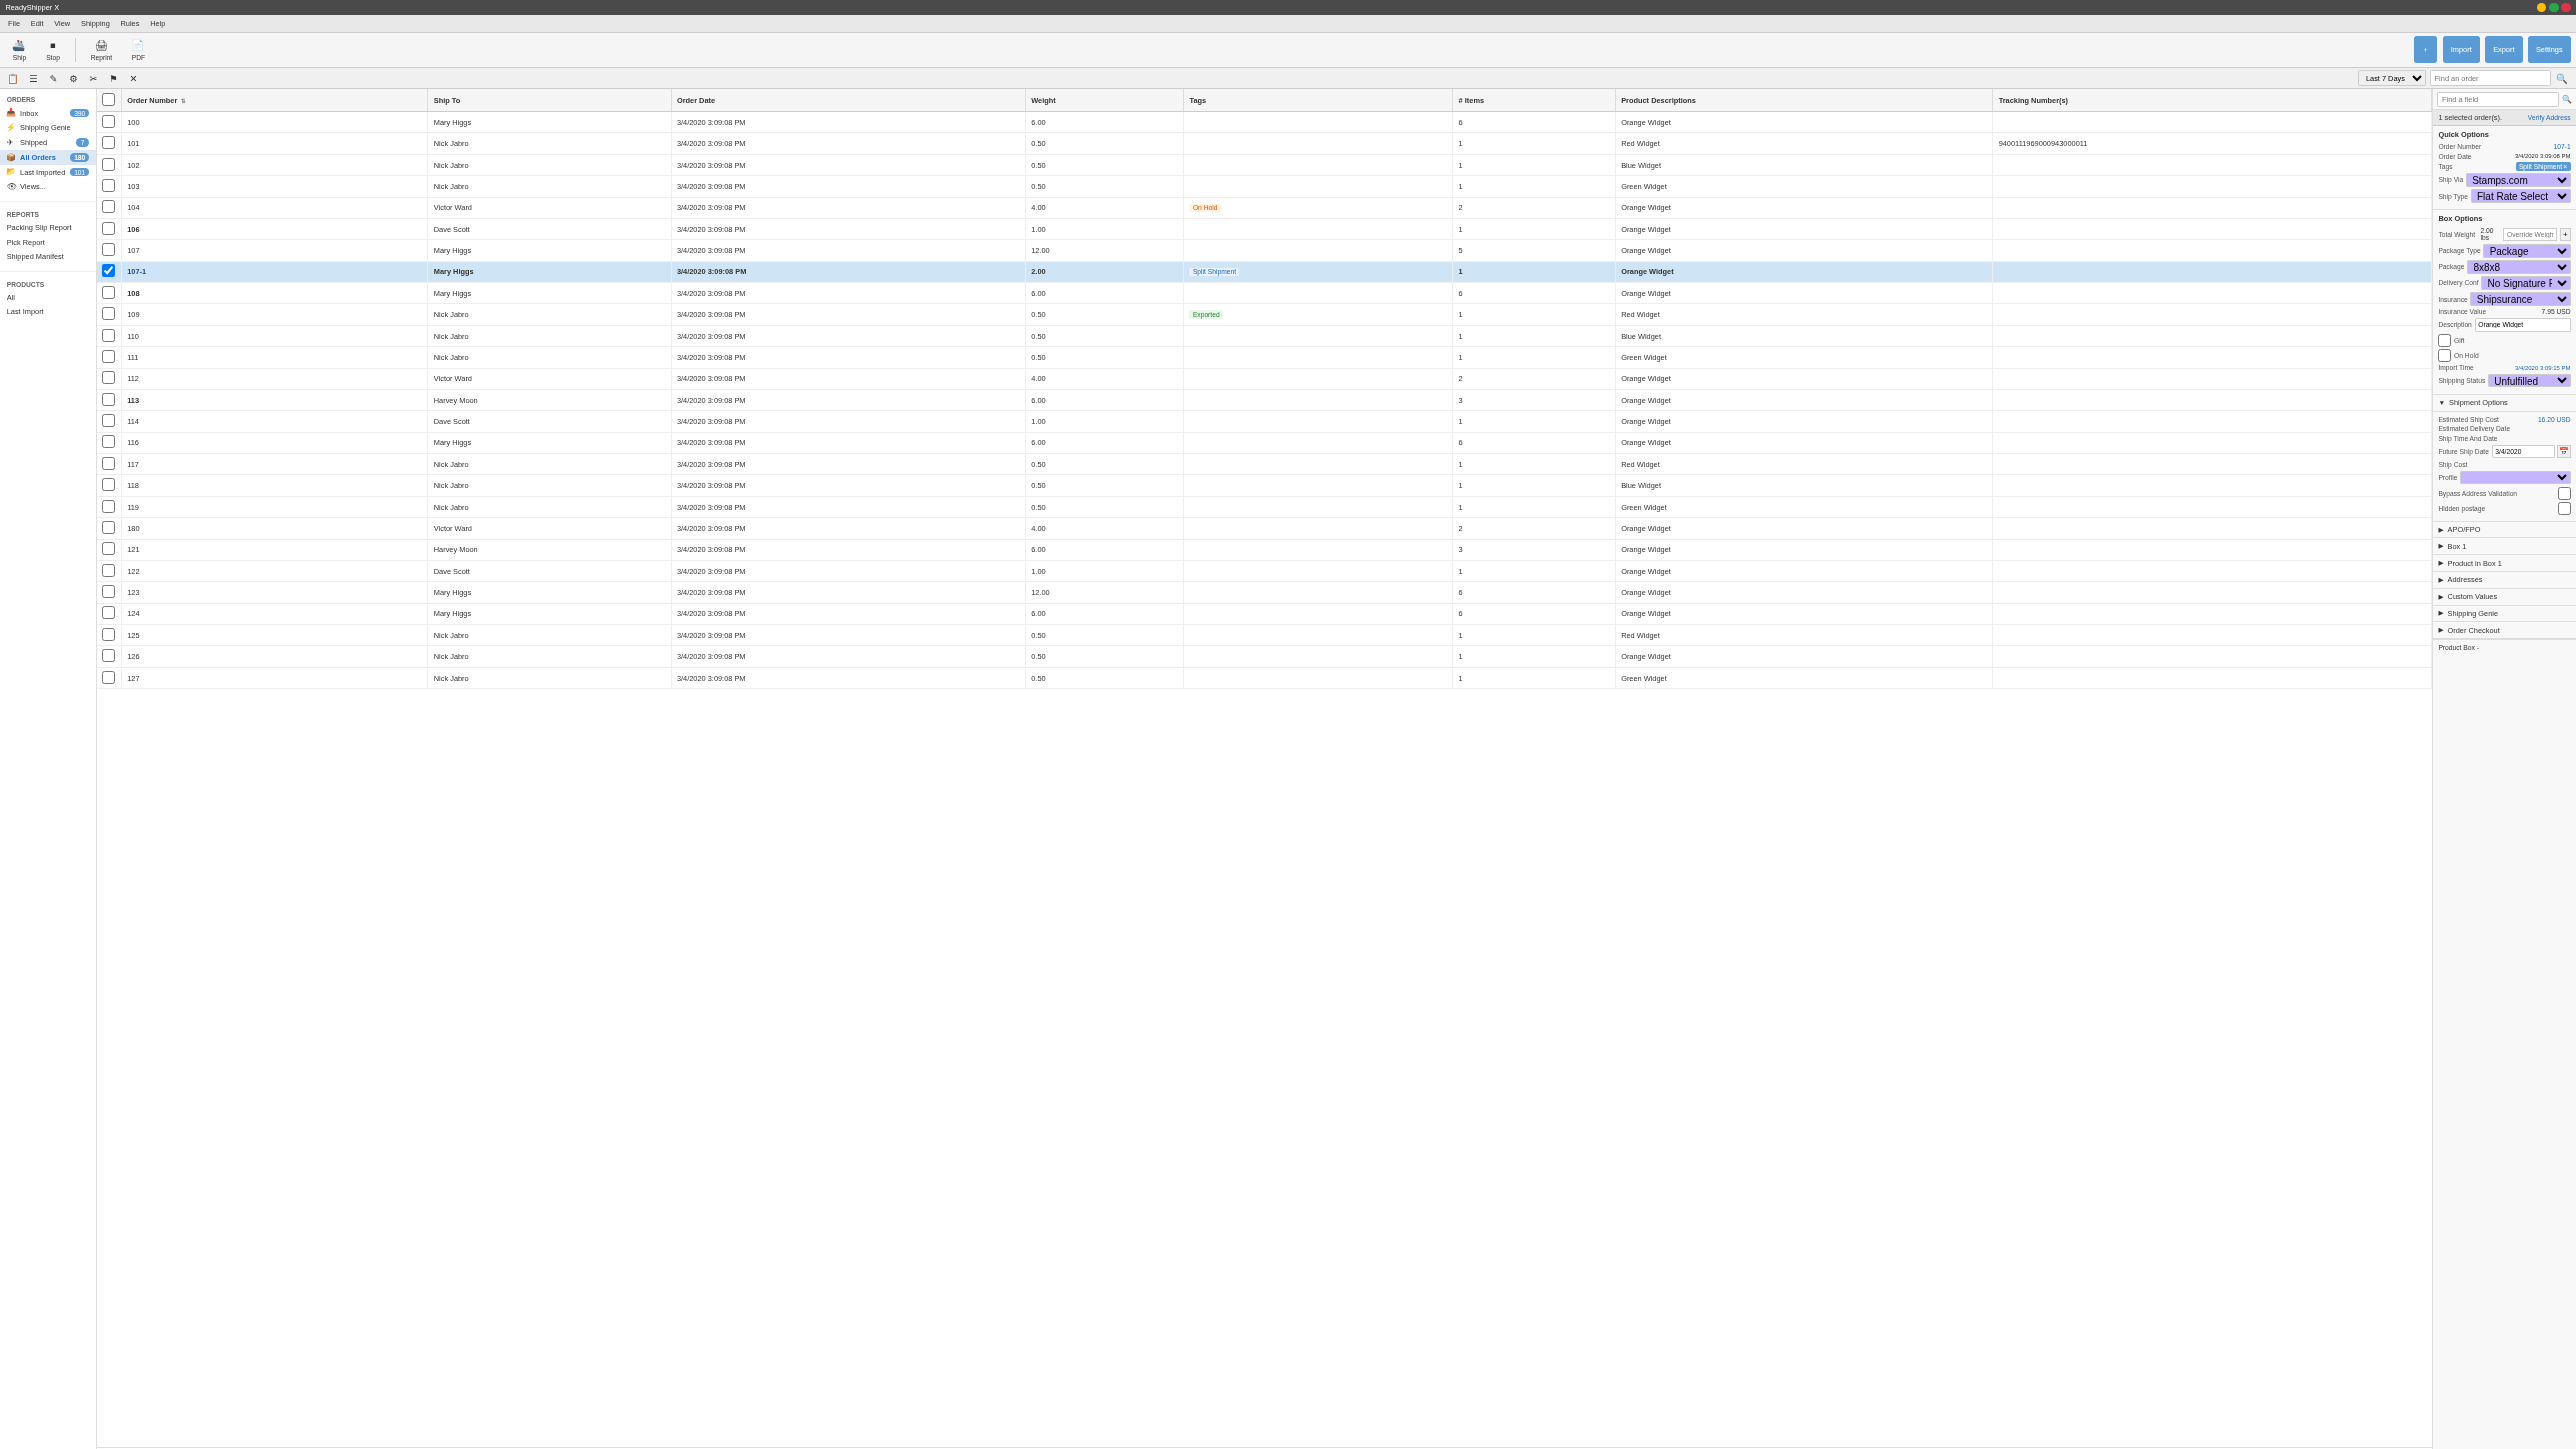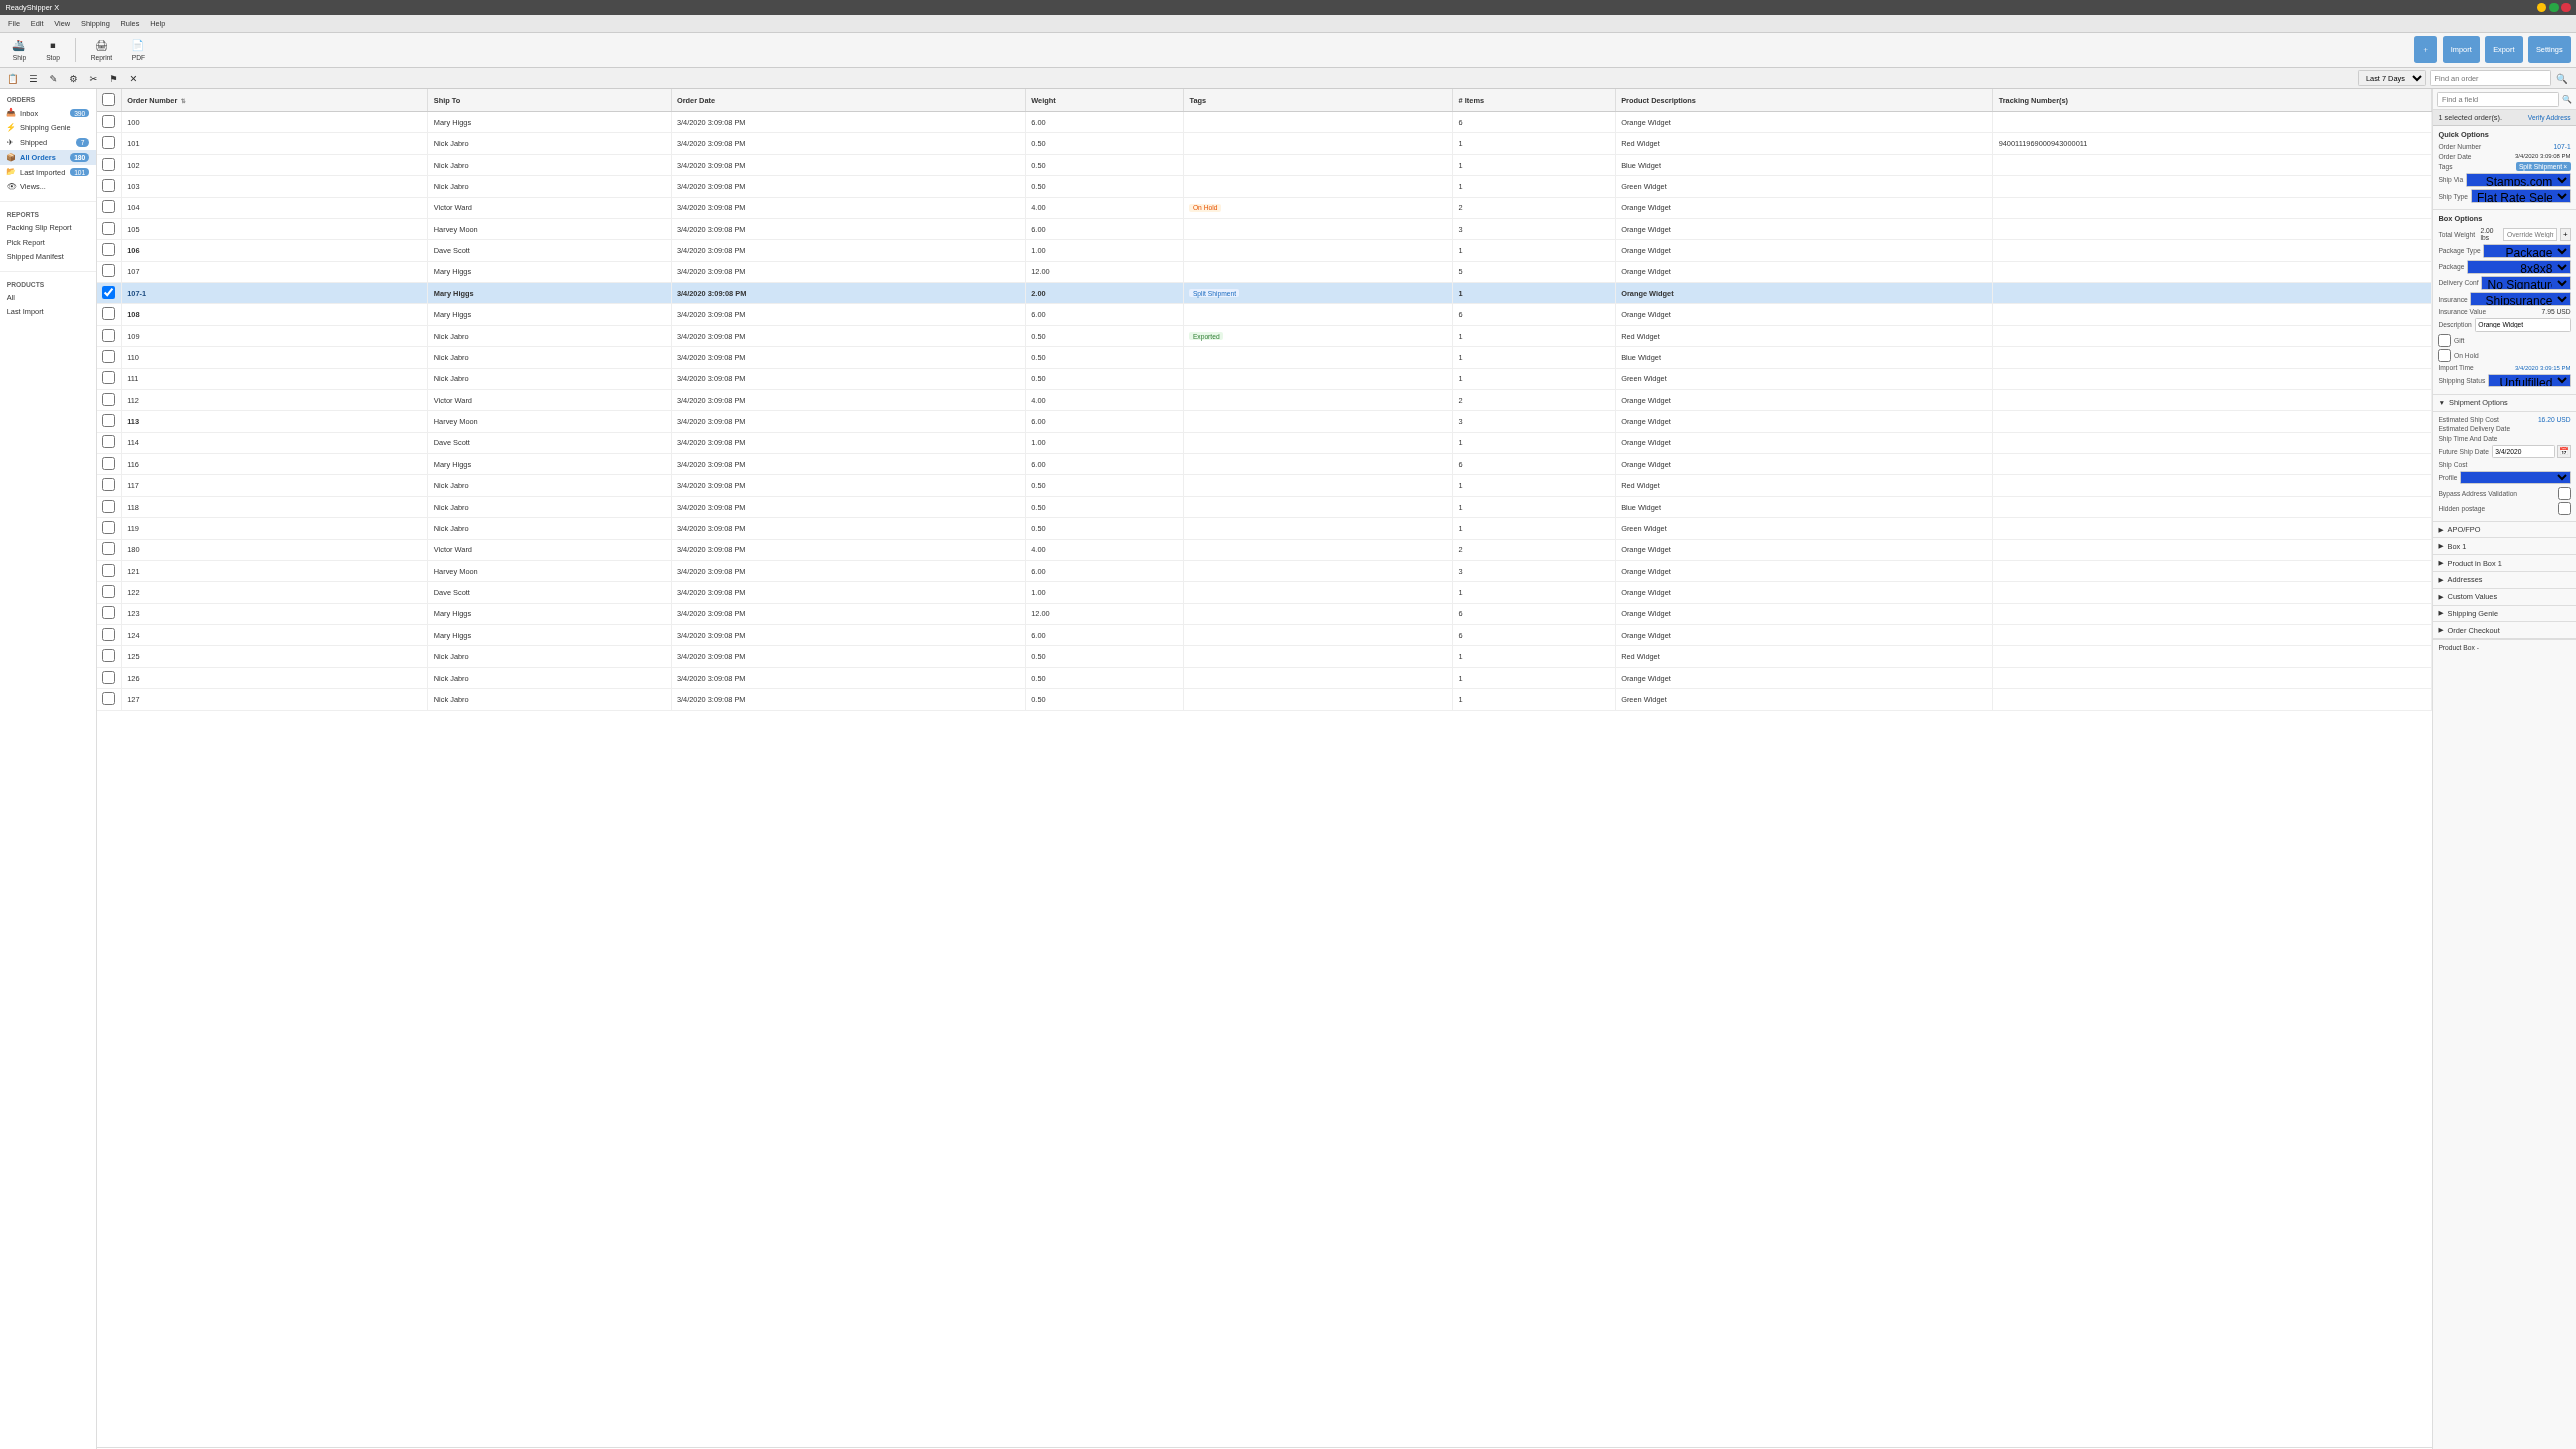--- a/index.html
+++ b/index.html
@@ -71,21 +71,21 @@
     .right-panel { width: 144px; background: #f8f8f8; border-left: 0.7px solid #ddd; display: flex; flex-direction: column; overflow-y: auto; flex-shrink: 0; font-size: 7.4px; }
     .panel-header { background: #e8e8e8; border-bottom: 0.7px solid #ccc; padding: 2.7px 5.4px; display: flex; align-items: center; gap: 2.7px; font-size: 7.4px; }
     .panel-header .verify-btn { margin-left: auto; color: #1a6bbf; cursor: pointer; font-size: 6.7px; }
     .panel-section { border-bottom: 0.7px solid #ddd; padding: 4px 5.4px; }
     .panel-section-title { font-weight: bold; font-size: 7.4px; margin-bottom: 4px; color: #333; }
     .field-row { display: flex; align-items: center; margin-bottom: 2.7px; gap: 2.7px; }
     .field-label { color: #555; font-size: 6.7px; flex-shrink: 0; }
     .field-value { font-size: 6.7px; color: #333; }
     .field-value.blue { color: #1a6bbf; }
     .field-input { flex: 1; height: 13.4px; border: 0.7px solid #ccc; padding: 0 2.7px; font-size: 6.7px; background: white; border-radius: 1.3px; }
-    .field-select { flex: 1; height: 13.4px; border: 0.7px solid #ccc; padding: 0 1.3px; font-size: 12px; background: #1d4ed8; border-radius: 1.3px; text-align: right; }
+    .field-select { flex: 1; height: 13.4px; border: 0.7px solid #ccc; padding: 0 1.3px; font-size: 10px; background: #c4b5fd; border-radius: 1.3px; }
     .tag-row { display: flex; align-items: center; gap: 2.7px; flex-wrap: wrap; }
     .tag-item { background: #5b9bd5; color: white; border-radius: 2px; padding: 0.7px 3.4px; font-size: 6.7px; display: flex; align-items: center; gap: 1.3px; }
     .tag-x { cursor: pointer; font-size: 6.7px; }
     .checkbox-row { display: flex; align-items: center; gap: 2.7px; margin-bottom: 2px; }
     .checkbox-label { font-size: 6.7px; color: #555; }
     .collapsible-row { display: flex; align-items: center; padding: 3.4px 5.4px; cursor: pointer; border-bottom: 0.7px solid #ddd; font-size: 7.4px; font-weight: 500; color: #333; }
     .collapsible-arrow { margin-right: 4px; font-size: 6.7px; }
     .weight-btn { width: 13.4px; height: 13.4px; border: 0.7px solid #ccc; background: #f0f0f0; cursor: pointer; display: flex; align-items: center; justify-content: center; font-size: 8px; }
     .override-input { flex: 1; height: 13.4px; border: 0.7px solid #ccc; padding: 0 2.7px; font-size: 6.7px; }
     .find-field-input { height: 14.8px; border: 0.7px solid #ccc; padding: 0 4px; font-size: 7.4px; flex: 1; border-radius: 1.3px; }
@@ -285,31 +285,20 @@
       <td style="font-weight:normal">Victor Ward</td>
       <td style="font-weight:normal">3/4/2020 3:09:08 PM</td>
       <td style="font-weight:normal">4.00</td>
       <td><span class="tag-badge on-hold">On Hold</span></td>
       <td style="font-weight:normal">2</td>
       <td style="font-weight:normal">Orange Widget</td>
       <td></td>
     </tr>
             <tr>
       <td><input type="checkbox" style=""></td>
-      <td style="font-weight:normal; color:#333">105</td>
-      <td style="font-weight:normal">Harvey Moon</td>
-      <td style="font-weight:normal">3/4/2020 3:09:08 PM</td>
-      <td style="font-weight:normal">6.00</td>
-      <td></td>
-      <td style="font-weight:normal">3</td>
-      <td style="font-weight:normal">Orange Widget</td>
-      <td></td>
-    </tr>
-            <tr>
-      <td><input type="checkbox" style=""></td>
       <td style="font-weight:bold; color:#333">106</td>
       <td style="font-weight:normal">Dave Scott</td>
       <td style="font-weight:normal">3/4/2020 3:09:08 PM</td>
       <td style="font-weight:normal">1.00</td>
       <td></td>
       <td style="font-weight:normal">1</td>
       <td style="font-weight:normal">Orange Widget</td>
       <td></td>
     </tr>
             <tr>

